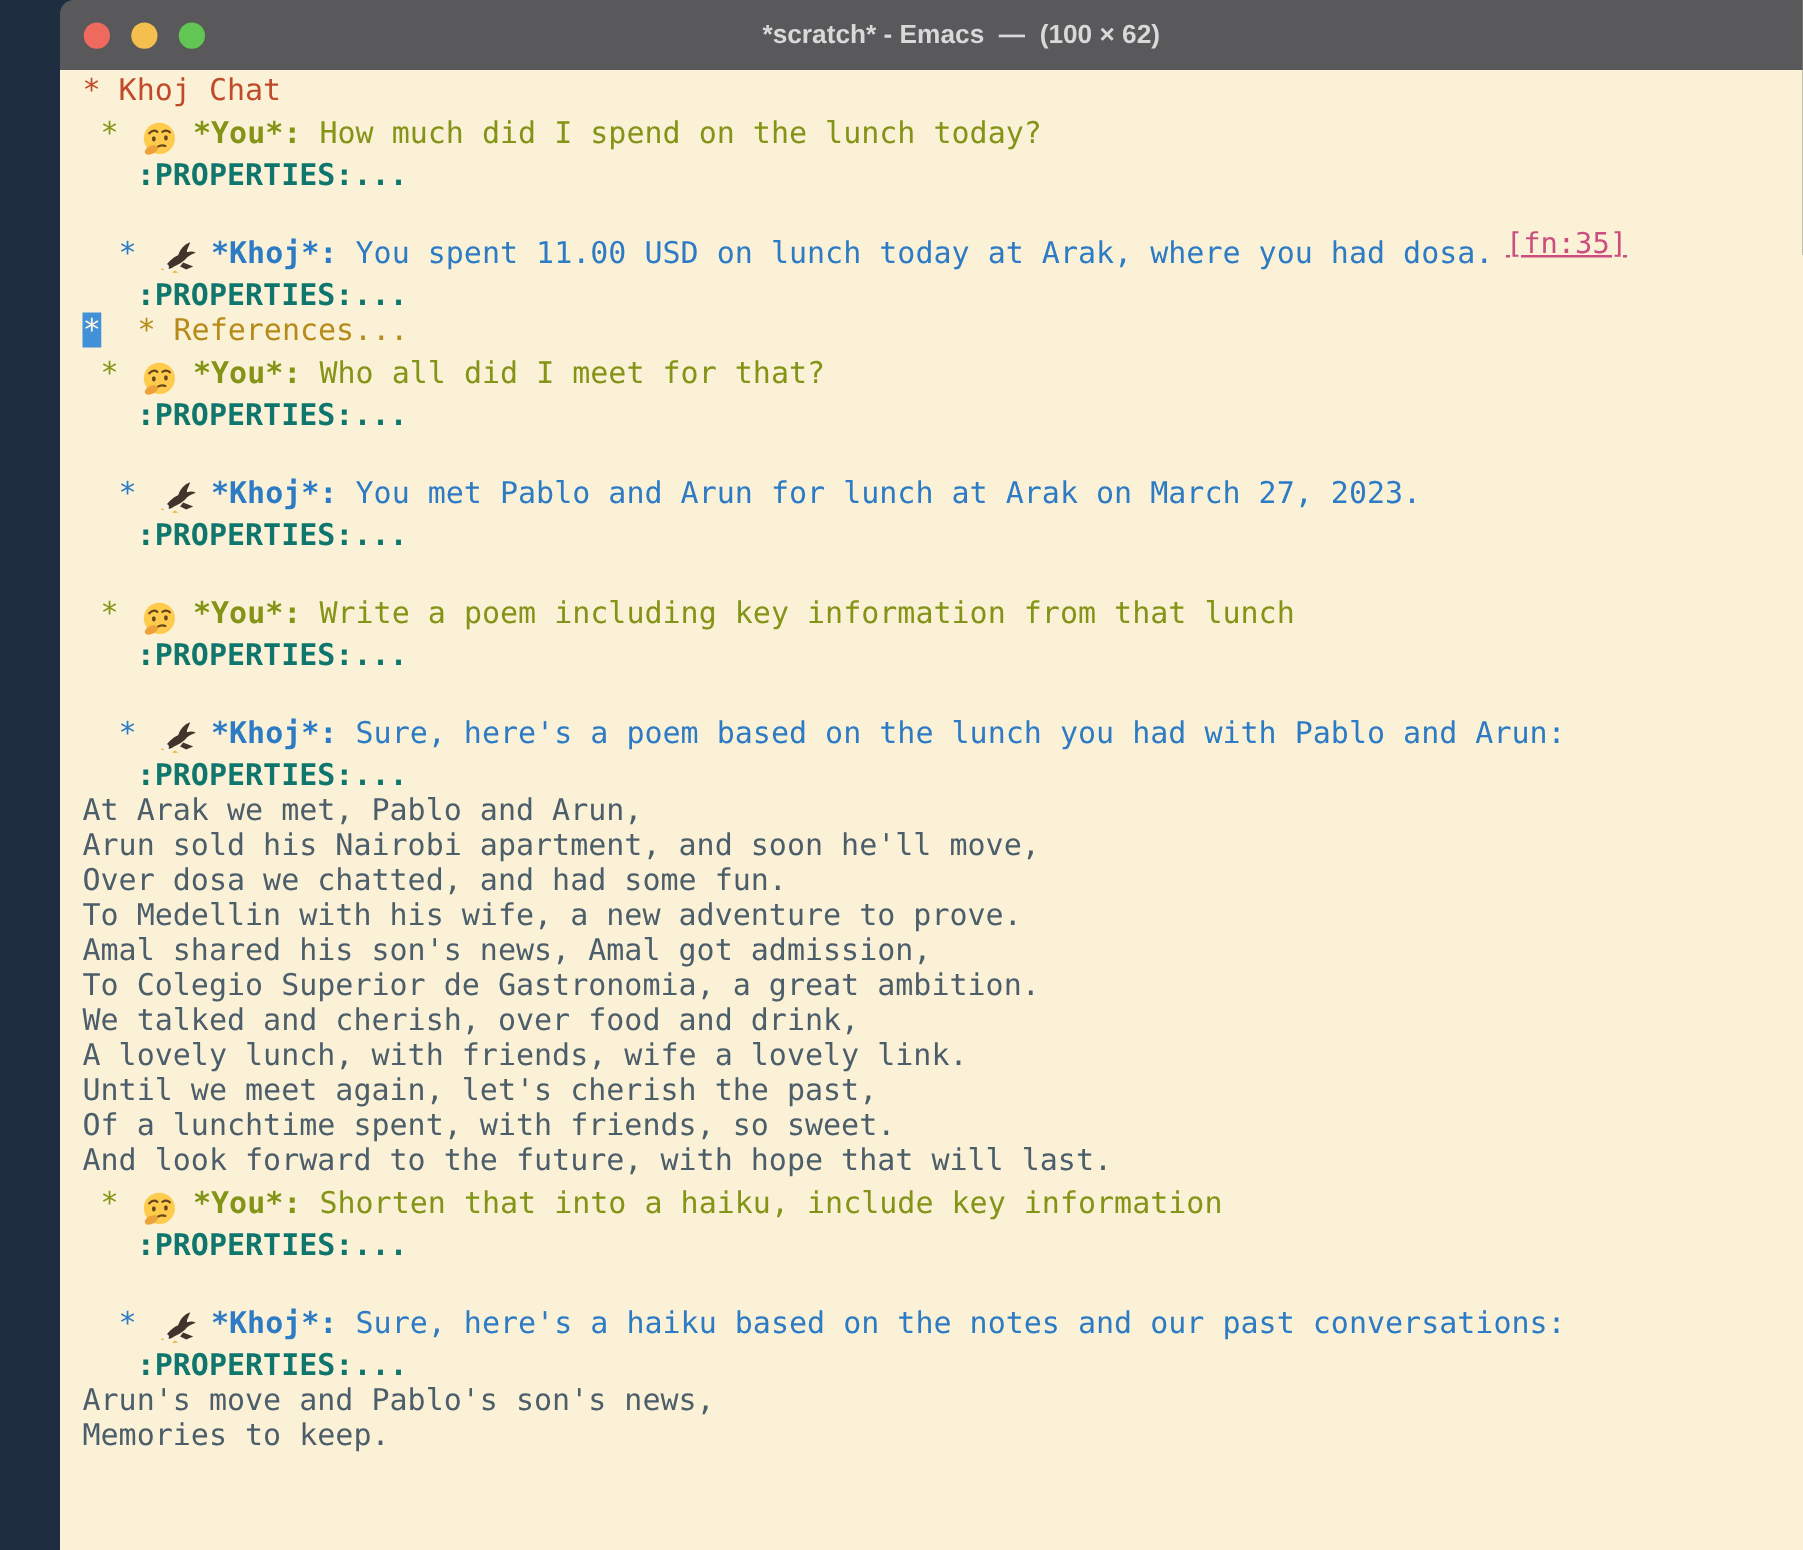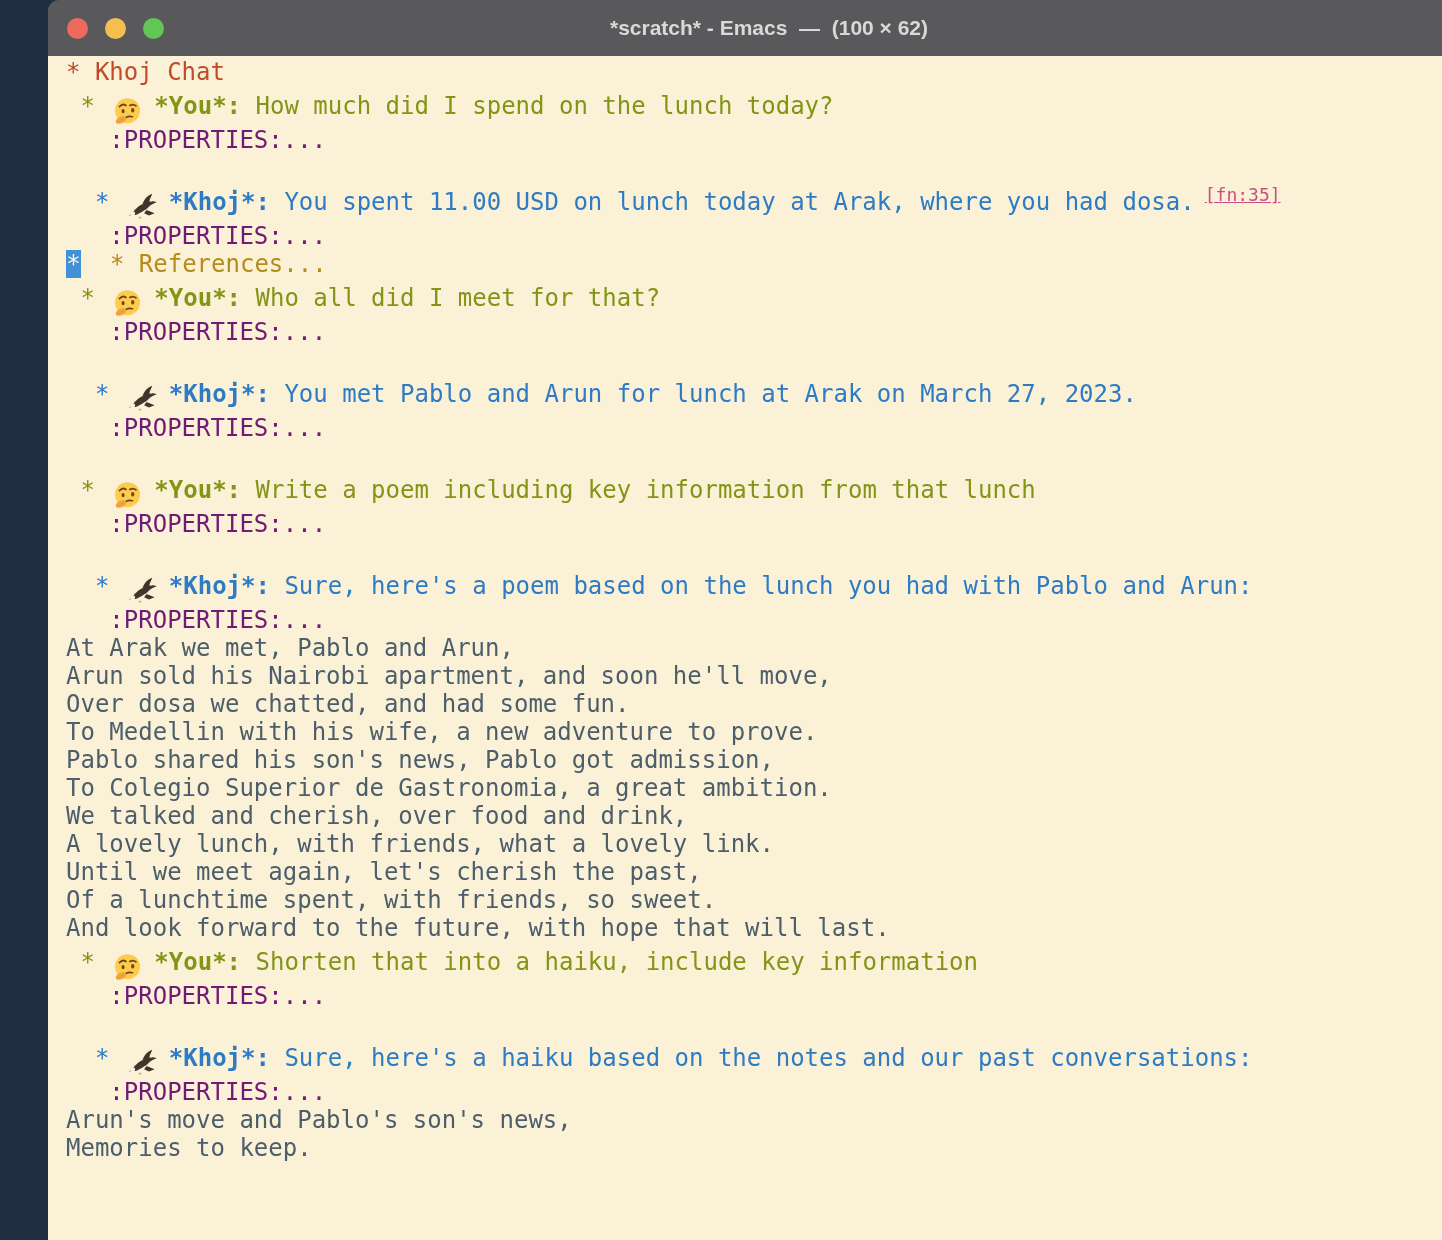--- a/index.html
+++ b/index.html
@@ -39,27 +39,27 @@
     font-size:24px;
     color:#4d5e6b;
     overflow:hidden;
   }
   .line{height:28px;line-height:28px;white-space:pre;display:flex;align-items:flex-end;}
   .line.heading{height:40px;line-height:40px;}
   .line span{white-space:pre;}
   .h1 span{color:#bf4b2b;}
   .you-color{color:#839417;}
   .khoj-color{color:#2d7bc4;}
-  .drawer span{color:#701a75;}
+  .drawer span{color:#0f766e;font-weight:bold;}
   .gold{color:#b58b1a;}
   .body-line span{color:#4d5e6b;}
   b{font-weight:bold;}
   .fnlink{
     color:#ca4e80;
-    font-size:18px;
+    font-size:23px;
     text-decoration:underline;
     position:relative;top:-7px;
     margin-left:10px;
     cursor:pointer;
   }
   .cursor{
     background:#4190d8;color:#fdf6e3;
     display:inline-block;width:15px;text-align:center;
   }
   .emoji{
@@ -138,24 +138,24 @@
             <polygon points="23,21 33,25 26,28 20,25" fill="#42342a"></polygon>
             <circle cx="5.8" cy="25.6" r="3.1" fill="#f6f1e4"></circle>
             <polygon points="3,26.5 0.6,28 3.8,28.7" fill="#e8b23a"></polygon>
             <polygon points="14,29 18.5,31 12.5,31.5" fill="#e8b23a"></polygon>
           </svg></span><span class="khoj-color"><b>*Khoj*:</b> Sure, here's a poem based on the lunch you had with Pablo and Arun:</span></div>
       <div class="line drawer"><span>   :PROPERTIES:...</span></div>
       <div class="line body-line"><span>At Arak we met, Pablo and Arun,</span></div>
       <div class="line body-line"><span>Arun sold his Nairobi apartment, and soon he'll move,</span></div>
       <div class="line body-line"><span>Over dosa we chatted, and had some fun.</span></div>
       <div class="line body-line"><span>To Medellin with his wife, a new adventure to prove.</span></div>
-      <div class="line body-line"><span>Pablo shared his son's news, Pablo got admission,</span></div>
+      <div class="line body-line"><span>Amal shared his son's news, Amal got admission,</span></div>
       <div class="line body-line"><span>To Colegio Superior de Gastronomia, a great ambition.</span></div>
       <div class="line body-line"><span>We talked and cherish, over food and drink,</span></div>
-      <div class="line body-line"><span>A lovely lunch, with friends, what a lovely link.</span></div>
+      <div class="line body-line"><span>A lovely lunch, with friends, wife a lovely link.</span></div>
       <div class="line body-line"><span>Until we meet again, let's cherish the past,</span></div>
       <div class="line body-line"><span>Of a lunchtime spent, with friends, so sweet.</span></div>
       <div class="line body-line"><span>And look forward to the future, with hope that will last.</span></div>
       <div class="line heading"><span class="you-color"> * </span><span class="emoji"><svg viewBox="0 0 36 36" width="29" height="29">
             <circle cx="18" cy="17" r="15.5" fill="#ffcb4c"></circle>
             <path d="M8 12 q4 -4.5 8 -1.5" stroke="#65471b" stroke-width="2.2" fill="none" stroke-linecap="round"></path>
             <path d="M21 10.5 q4 -2.5 7.5 0.5" stroke="#65471b" stroke-width="2.2" fill="none" stroke-linecap="round"></path>
             <ellipse cx="12.5" cy="17.5" rx="1.9" ry="2.7" fill="#65471b"></ellipse>
             <ellipse cx="24.5" cy="16.5" rx="1.9" ry="2.7" fill="#65471b"></ellipse>
             <path d="M16 25.5 q4 -2.5 8 -1" stroke="#65471b" stroke-width="2.2" fill="none" stroke-linecap="round"></path>

